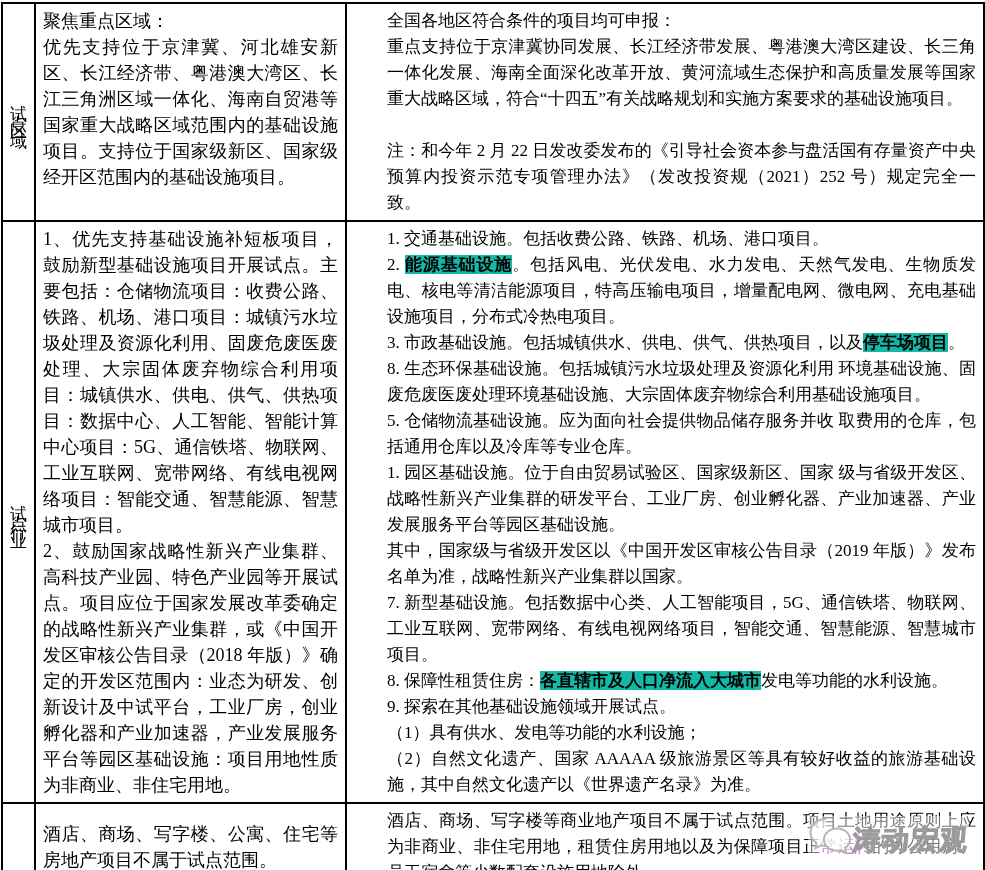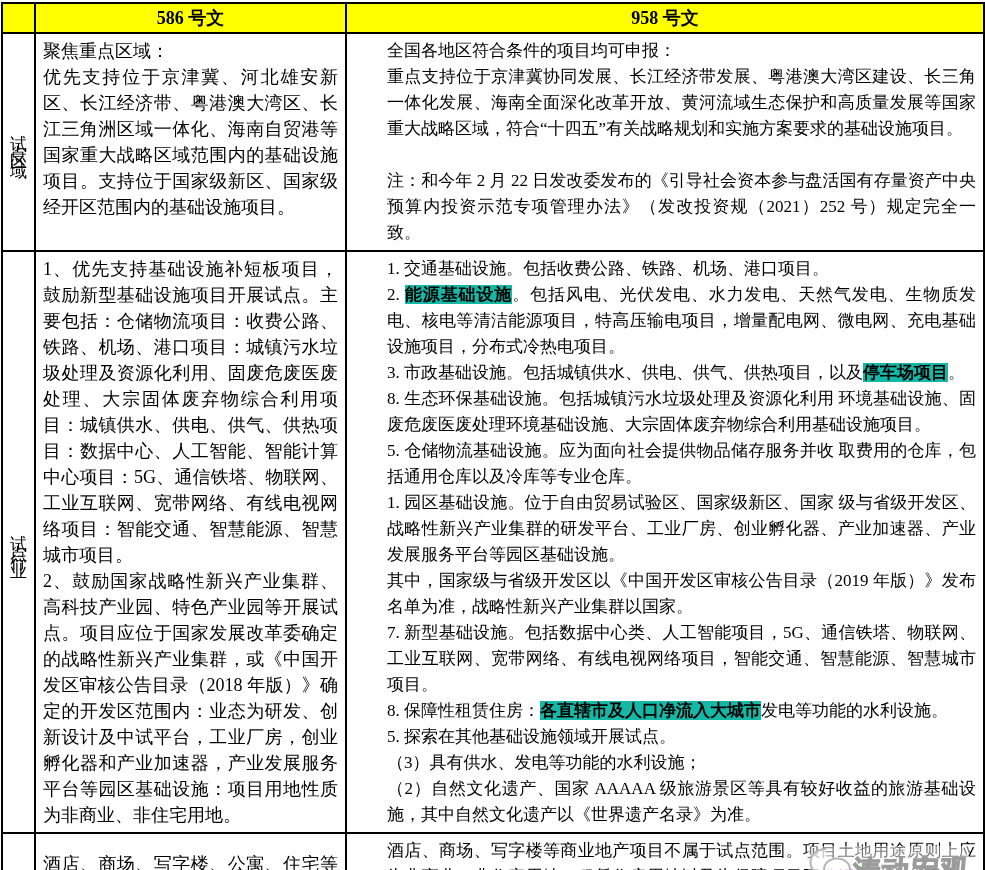--- a/index.html
+++ b/index.html
@@ -92,25 +92,20 @@
 <body>
 
 <table class="doc-table">
   <colgroup>
     <col style="width:33px">
     <col style="width:311px">
     <col style="width:638px">
   </colgroup>
 
   <tbody>
-      <tr>
-    <th class="hdr"></th>
-    <th class="hdr">586 号文</th>
-    <th class="hdr">958 号文</th>
-  </tr>
 
   <tr class="row-region">
     <td class="label-cell">
       <span class="vlabel">试点区域</span>
     </td>
     <td class="cell-left">
       <p>聚焦重点区域：</p>
       <p>优先支持位于京津冀、河北雄安新区、长江经济带、粤港澳大湾区、长江三角洲区域一体化、海南自贸港等国家重大战略区域范围内的基础设施项目。支持位于国家级新区、国家级经开区范围内的基础设施项目。</p>
     </td>
     <td class="cell-right">
@@ -132,22 +127,22 @@
     <td class="cell-right">
       <p>1. 交通基础设施。包括收费公路、铁路、机场、港口项目。</p>
       <p><span>2. </span><span class="hl">能源基础设施</span><span>。包括风电、光伏发电、水力发电、天然气发电、生物质发电、核电等清洁能源项目，特高压输电项目，增量配电网、微电网、充电基础设施项目，分布式冷热电项目。</span></p>
       <p><span>3. 市政基础设施。包括城镇供水、供电、供气、供热项目，以及</span><span class="hl">停车场项目</span><span>。</span></p>
       <p>8. 生态环保基础设施。包括城镇污水垃圾处理及资源化利用 环境基础设施、固废危废医废处理环境基础设施、大宗固体废弃物综合利用基础设施项目。</p>
       <p>5. 仓储物流基础设施。应为面向社会提供物品储存服务并收 取费用的仓库，包括通用仓库以及冷库等专业仓库。</p>
       <p>1. 园区基础设施。位于自由贸易试验区、国家级新区、国家 级与省级开发区、战略性新兴产业集群的研发平台、工业厂房、创业孵化器、产业加速器、产业发展服务平台等园区基础设施。</p>
       <p>其中，国家级与省级开发区以《中国开发区审核公告目录（2019 年版）》发布名单为准，战略性新兴产业集群以国家。</p>
       <p>7. 新型基础设施。包括数据中心类、人工智能项目，5G、通信铁塔、物联网、工业互联网、宽带网络、有线电视网络项目，智能交通、智慧能源、智慧城市项目。</p>
       <p><span>8. 保障性租赁住房：</span><span class="hl">各直辖市及人口净流入大城市</span><span>发电等功能的水利设施。</span></p>
-      <p>5. 探索在其他基础设施领域开展试点。</p>
-      <p>（3）具有供水、发电等功能的水利设施；</p>
+      <p>9. 探索在其他基础设施领域开展试点。</p>
+      <p>（1）具有供水、发电等功能的水利设施；</p>
       <p>（2）自然文化遗产、国家 AAAAA 级旅游景区等具有较好收益的旅游基础设施，其中自然文化遗产以《世界遗产名录》为准。</p>
     </td>
   </tr>
 
   <tr class="row-excl">
     <td class="label-cell"></td>
     <td class="cell-left">
       <p>酒店、商场、写字楼、公寓、住宅等房地产项目不属于试点范围。</p>
     </td>
     <td class="cell-right cell-rel">

